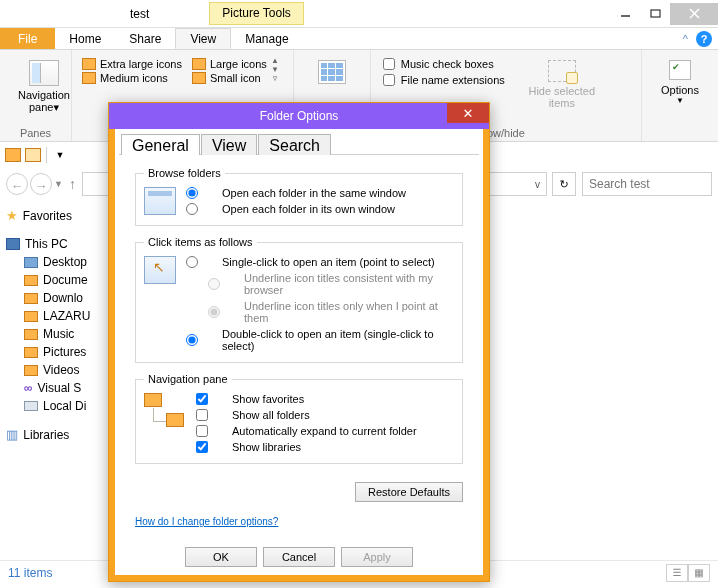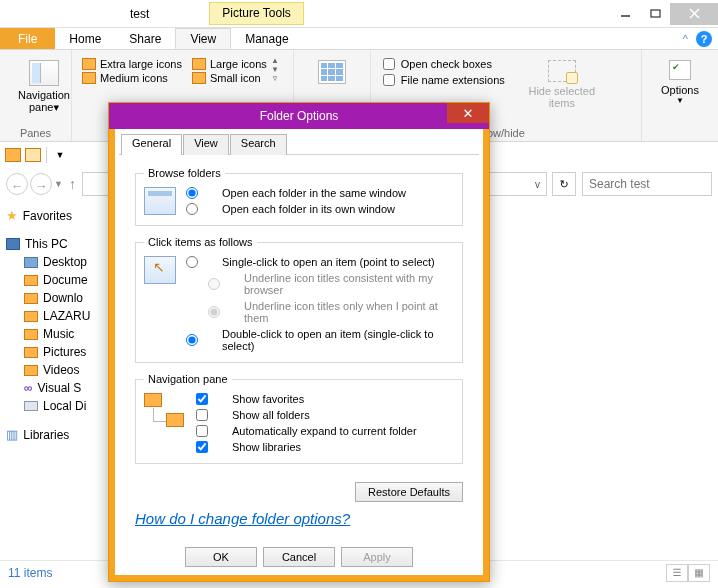--- a/index.html
+++ b/index.html
@@ -73,25 +73,25 @@
 .tree .disk-ico { width:14px;height:10px; background:#dfe6ed; border:1px solid #8a9aaa; display:inline-block;}
 .tree .group { margin-bottom:10px;}
 .tree .indent { padding-left:20px;}
 .tree .vs::before{content:'∞';color:#7b4fc8;font-weight:bold;}
 .statusbar { height:24px; border-top:1px solid #e8e8e8; display:flex; align-items:center; padding:0 8px; font-size:12px; color:#3a7acc;}
 .statusbar .view-toggles { margin-left:auto; display:flex;}
 .statusbar .vt { width:22px; height:18px; border:1px solid #d0d0d0; display:flex; align-items:center; justify-content:center; font-size:10px; color:#888;}
 
 
 .dialog { position:absolute; left:108px; top:102px; width:382px; height:480px; background:#f7a521; box-shadow: 0 3px 14px rgba(0,0,0,.35); border:1px solid #e29412;}
-.dialog-title { height:26px; display:flex; align-items:center; justify-content:center; color:#fff; font-size:12px; position:relative; background:#a21caf;}
+.dialog-title { height:26px; display:flex; align-items:center; justify-content:center; color:#fff; font-size:12px; position:relative; background:#8b5cf6;}
 .dialog-title .close { position:absolute; right:0; top:0; width:42px; height:20px; background:#c84030; color:#fff; display:flex; align-items:center; justify-content:center; font-size:13px;}
 .dialog-body { position:absolute; left:6px; right:6px; top:26px; bottom:6px; background:#fff; }
 .dlg-tabs { display:flex; height:22px; border-bottom:1px solid #d0d0d0; padding-left:2px; margin:4px 4px 0;}
-.dlg-tabs .dtab { border:1px solid #b8b8b8; border-bottom:none; background:#f0f0f0; padding:2px 10px; font-size:11px; margin-right:1px; position:relative; top:1px;}
+.dlg-tabs .dtab { border:1px solid #b8b8b8; border-bottom:none; background:#f0f0f0; padding:2px 10px; font-size:16px; margin-right:1px; position:relative; top:1px;}
 .dlg-tabs .dtab.active { background:#fff; }
 .dlg-content { padding: 10px 16px 8px; font-size:11px; position:absolute; top:28px; left:4px; right:4px; bottom:40px; display:flex; flex-direction:column;}
 fieldset { border:1px solid #d8d8d8; padding:8px 8px 10px; margin-bottom:10px;}
 fieldset legend { font-size:11px; padding:0 4px;}
 .fs-inner { display:flex; gap:10px;}
 .fs-icon { width:32px; height:28px; border:1px solid #8aabcf; background:linear-gradient(#f2f7fd,#d6e6f8); flex-shrink:0; position:relative;}
 .fs-icon::before{content:''; position:absolute; left:3px; top:3px; right:3px; height:5px; background:#a8c6e8;}
 .fs-icon.click::before{ content:'↖'; background:none; font-size:14px; left:8px; top:2px; color:#c87d1a; height:auto; right:auto;}
 .radios { display:flex; flex-direction:column; gap:4px;}
 .radios label, .chks label { display:flex; align-items:center; gap:24px;}
@@ -101,21 +101,21 @@
 .chks { display:flex; flex-direction:column; gap:4px;}
 .nav-fs { display:flex; gap:8px;}
 .nav-ico-tree { width:44px; height:38px; position:relative; flex-shrink:0;}
 .nav-ico-tree .f1{position:absolute;left:0;top:0;width:18px;height:14px;background:#ffb44a;border:1px solid #c87d1a;}
 .nav-ico-tree .line{position:absolute;left:9px;top:15px;width:1px;height:14px;background:#bba;} 
 .nav-ico-tree .line2{position:absolute;left:9px;top:28px;width:14px;height:1px;background:#bba;}
 .nav-ico-tree .f2{position:absolute;left:22px;top:20px;width:18px;height:14px;background:#ffb44a;border:1px solid #c87d1a;}
 .restore-row { display:flex; justify-content:flex-end; margin-top:8px;}
 .dlg-btn { border:1px solid #acacac; background:linear-gradient(#f8f8f8,#e8e8e8); padding:3px 12px; font-size:11px; min-width:72px;}
 .dlg-btn.disabled { color:#a0a0a0;}
-.dlg-link { color:#0066cc; font-size:15px; margin-top:auto; text-decoration:underline; cursor:pointer;font-style:italic;}
+.dlg-link { color:#0066cc; font-size:10px; margin-top:auto; text-decoration:underline; cursor:pointer;}
 .dlg-buttons { position:absolute; bottom:8px; left:0; right:0; display:flex; justify-content:center; gap:6px;}
 </style>
 </head>
 <body>
 
 <div class="titlebar">
   <span class="folder-name">test</span>
   <span class="tools-tab">Picture Tools</span>
   <div class="win-controls">
     <div class="btn">
@@ -199,21 +199,21 @@
           <i></i>
         </div>
     </div>
     <div class="group-label">Cur</div>
   </div>
   <div class="group" style="flex:1;">
     <div style="display:flex; gap:10px; height:100%;">
       <div class="checks">
         <label>
             <input type="checkbox" style="">
-            <span>Open check boxes</span>
+            <span>Music check boxes</span>
           </label>
         <label>
             <input type="checkbox" style="">
             <span>File name extensions</span>
           </label>
       </div>
       <div class="hide-sel">
         <div class="ico"></div>
         <span style="text-align:center;line-height:12px;">Hide selected<br>items</span>
       </div>

